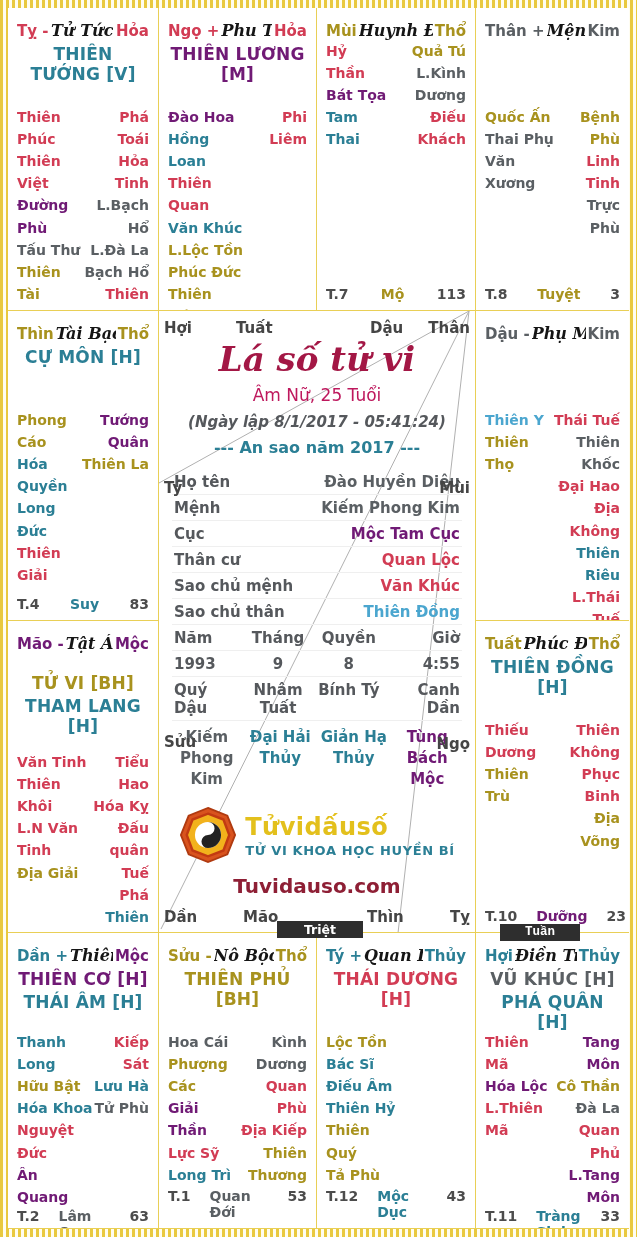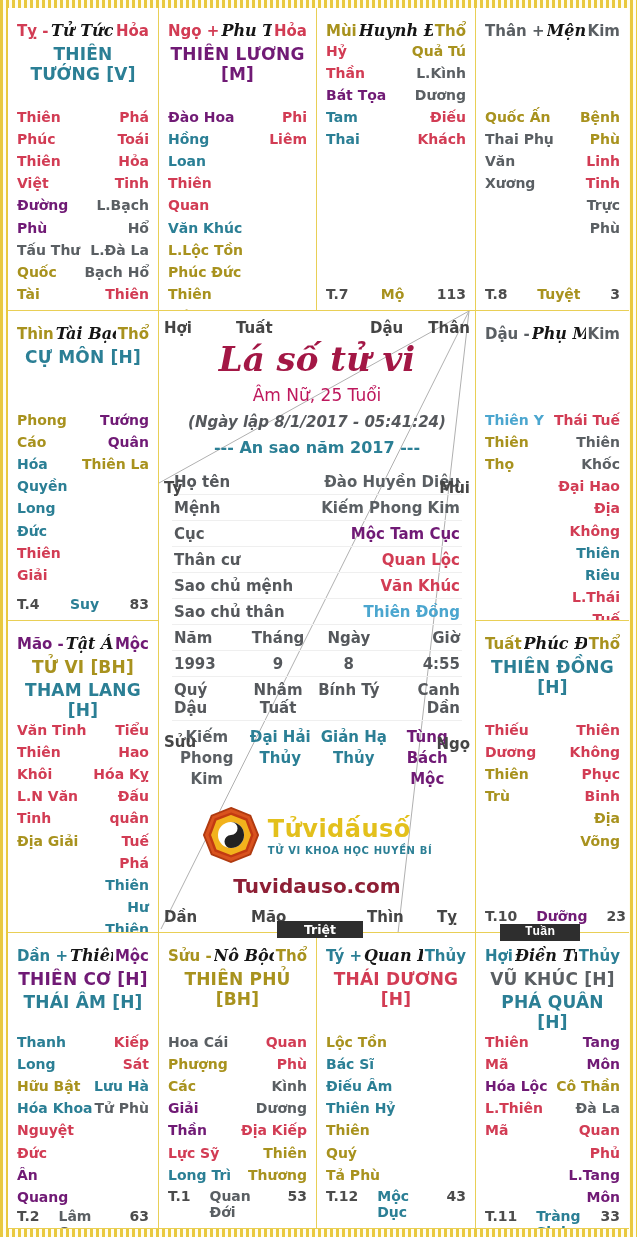--- a/index.html
+++ b/index.html
@@ -38,21 +38,21 @@
   .irow{display:flex;justify-content:space-between;align-items:baseline;font-size:15px;font-weight:700;
     color:#55585c;border-bottom:1px solid #efefef;padding:4px 2px 3px;}
   #cdates{display:grid;grid-template-columns:1fr 1fr 1fr 1.1fr;font-size:15px;font-weight:700;color:#55585c;}
   #cdates .dc{padding:4px 2px 3px;border-bottom:1px solid #efefef;}
   #cdates .a{text-align:left}#cdates .b{text-align:center}#cdates .c{text-align:center}#cdates .d{text-align:right}
   #cnapam{display:flex;justify-content:space-between;gap:4px;margin-top:6px;font-size:15px;font-weight:700;}
   #cnapam .np{width:25%;line-height:1.4;}
   #clogo{margin-top:16px;display:flex;justify-content:center;align-items:center;gap:8px;}
   #brand{text-align:left;}
   #brandname{font-size:24px;font-weight:700;color:#e3c01c;letter-spacing:.5px;}
-  #brandtag{font-size:10px;font-weight:700;color:#2b7f95;letter-spacing:.6px;margin-top:2px;}
+  #brandtag{font-size:13px;font-weight:700;color:#2b7f95;letter-spacing:.6px;margin-top:2px;}
   #csite{margin-top:10px;font-size:20px;font-weight:700;color:#8e1f35;}
   .badge{position:absolute;z-index:5;background:#2e2e2e;color:#fff;font-size:12.5px;font-weight:700;
     text-align:center;line-height:17px;height:17px;}
   #badge-triet{left:277px;top:921px;width:86px;}
   #badge-tuan{left:500px;top:924px;width:80px;font-family:Liberation Mono, monospace;}
 </style>
 </head>
 <body>
 
 <div id="chart">
@@ -67,23 +67,23 @@
 
       <span class="ringlbl" style="top:8px;left:5px">Hợi</span>
       <span class="ringlbl" style="top:8px;left:77px">Tuất</span>
       <span class="ringlbl" style="top:8px;left:211px">Dậu</span>
       <span class="ringlbl" style="top:8px;right:5px">Thân</span>
       <span class="ringlbl" style="top:168px;left:5px">Tý</span>
       <span class="ringlbl" style="top:422px;left:5px">Sửu</span>
       <span class="ringlbl" style="top:168px;right:5px">Mùi</span>
       <span class="ringlbl" style="top:424px;right:5px">Ngọ</span>
       <span class="ringlbl" style="bottom:6px;left:5px">Dần</span>
-      <span class="ringlbl" style="bottom:6px;left:92px">Mão</span>
+      <span class="ringlbl" style="bottom:6px;left:84px">Mão</span>
       <span class="ringlbl" style="bottom:6px;left:208px">Thìn</span>
-      <span class="ringlbl" style="bottom:6px;right:18px">Tỵ</span>
+      <span class="ringlbl" style="bottom:6px;right:5px">Tỵ</span>
 
       <div id="cflow">
         <div id="ctitle">Lá số tử vi</div>
         <div id="csub">Âm Nữ, 25 Tuổi</div>
         <div id="cdate">(Ngày lập 8/1/2017 - 05:41:24)</div>
         <div id="cansao">--- An sao năm 2017 ---</div>
         <div id="cinfo">
             <div class="irow">
               <div class="il">Họ tên</div>
               <div class="iv c-gray">Đào Huyền Diệu</div>
@@ -105,21 +105,21 @@
               <div class="iv c-red">Văn Khúc</div>
             </div>
             <div class="irow">
               <div class="il">Sao chủ thân</div>
               <div class="iv c-blue">Thiên Đồng</div>
             </div>
           </div>
         <div id="cdates">
             <div class="dc a">Năm</div>
             <div class="dc b">Tháng</div>
-            <div class="dc c">Ngày</div>
+            <div class="dc c">Quyền</div>
             <div class="dc d">Giờ</div>
             <div class="dc a">1993</div>
             <div class="dc b">9</div>
             <div class="dc c">8</div>
             <div class="dc d">4:55</div>
             <div class="dc a">Quý Dậu</div>
             <div class="dc b">Nhâm Tuất</div>
             <div class="dc c">Bính Tý</div>
             <div class="dc d">Canh Dần</div>
           </div>
@@ -154,21 +154,21 @@
     </div>
     <div class="mains">
           <div class="main c-teal">THIÊN TƯỚNG [V]</div>
         </div>
     <div class="stars">
       <div class="scol l">
             <div class="star c-red">Thiên Phúc</div>
             <div class="star c-red">Thiên Việt</div>
             <div class="star c-green">Đường Phù</div>
             <div class="star c-gray">Tấu Thư</div>
-            <div class="star c-olive">Quốc Tài</div>
+            <div class="star c-olive">Thiên Tài</div>
           </div>
       <div class="scol r">
             <div class="star c-red">Phá Toái</div>
             <div class="star c-red">Hỏa Tinh</div>
             <div class="star c-gray">L.Bạch Hổ</div>
             <div class="star c-gray">L.Đà La</div>
             <div class="star c-gray">Bạch Hổ</div>
             <div class="star c-red">Thiên Hinh</div>
           </div>
     </div>
@@ -291,21 +291,21 @@
             <div class="star c-red">Thái Tuế</div>
             <div class="star c-gray">Thiên Khốc</div>
             <div class="star c-red">Đại Hao</div>
             <div class="star c-red">Địa Không</div>
             <div class="star c-teal">Thiên Riêu</div>
             <div class="star c-red">L.Thái Tuế</div>
           </div>
     </div>
 
   </div>
-      <div class="cell" style="grid-area: 3 / 1;">
+      <div class="cell" style="grid-area: 3 / 1; gap: 16px;">
     <div class="head">
       <span class="branch c-green">Mão -</span>
       <span class="pname">Tật Ách</span>
       <span class="elem c-green">Mộc</span>
     </div>
     <div class="mains">
           <div class="main c-olive">TỬ VI [BH]</div>
           <div class="main c-teal">THAM LANG [H]</div>
         </div>
     <div class="stars">
@@ -393,22 +393,22 @@
         </div>
     <div class="stars">
       <div class="scol l">
             <div class="star c-gray">Hoa Cái</div>
             <div class="star c-olive">Phượng Các</div>
             <div class="star c-green">Giải Thần</div>
             <div class="star c-red">Lực Sỹ</div>
             <div class="star c-teal">Long Trì</div>
           </div>
       <div class="scol r">
+            <div class="star c-gray">Kình Dương</div>
             <div class="star c-red">Quan Phù</div>
-            <div class="star c-gray">Kình Dương</div>
             <div class="star c-red">Địa Kiếp</div>
             <div class="star c-olive">Thiên Thương</div>
           </div>
     </div>
     <div class="foot">
       <span class="t">T.1</span>
       <span class="stage c-gray">Quan Đới</span>
       <span class="num">53</span>
     </div>
   </div>

